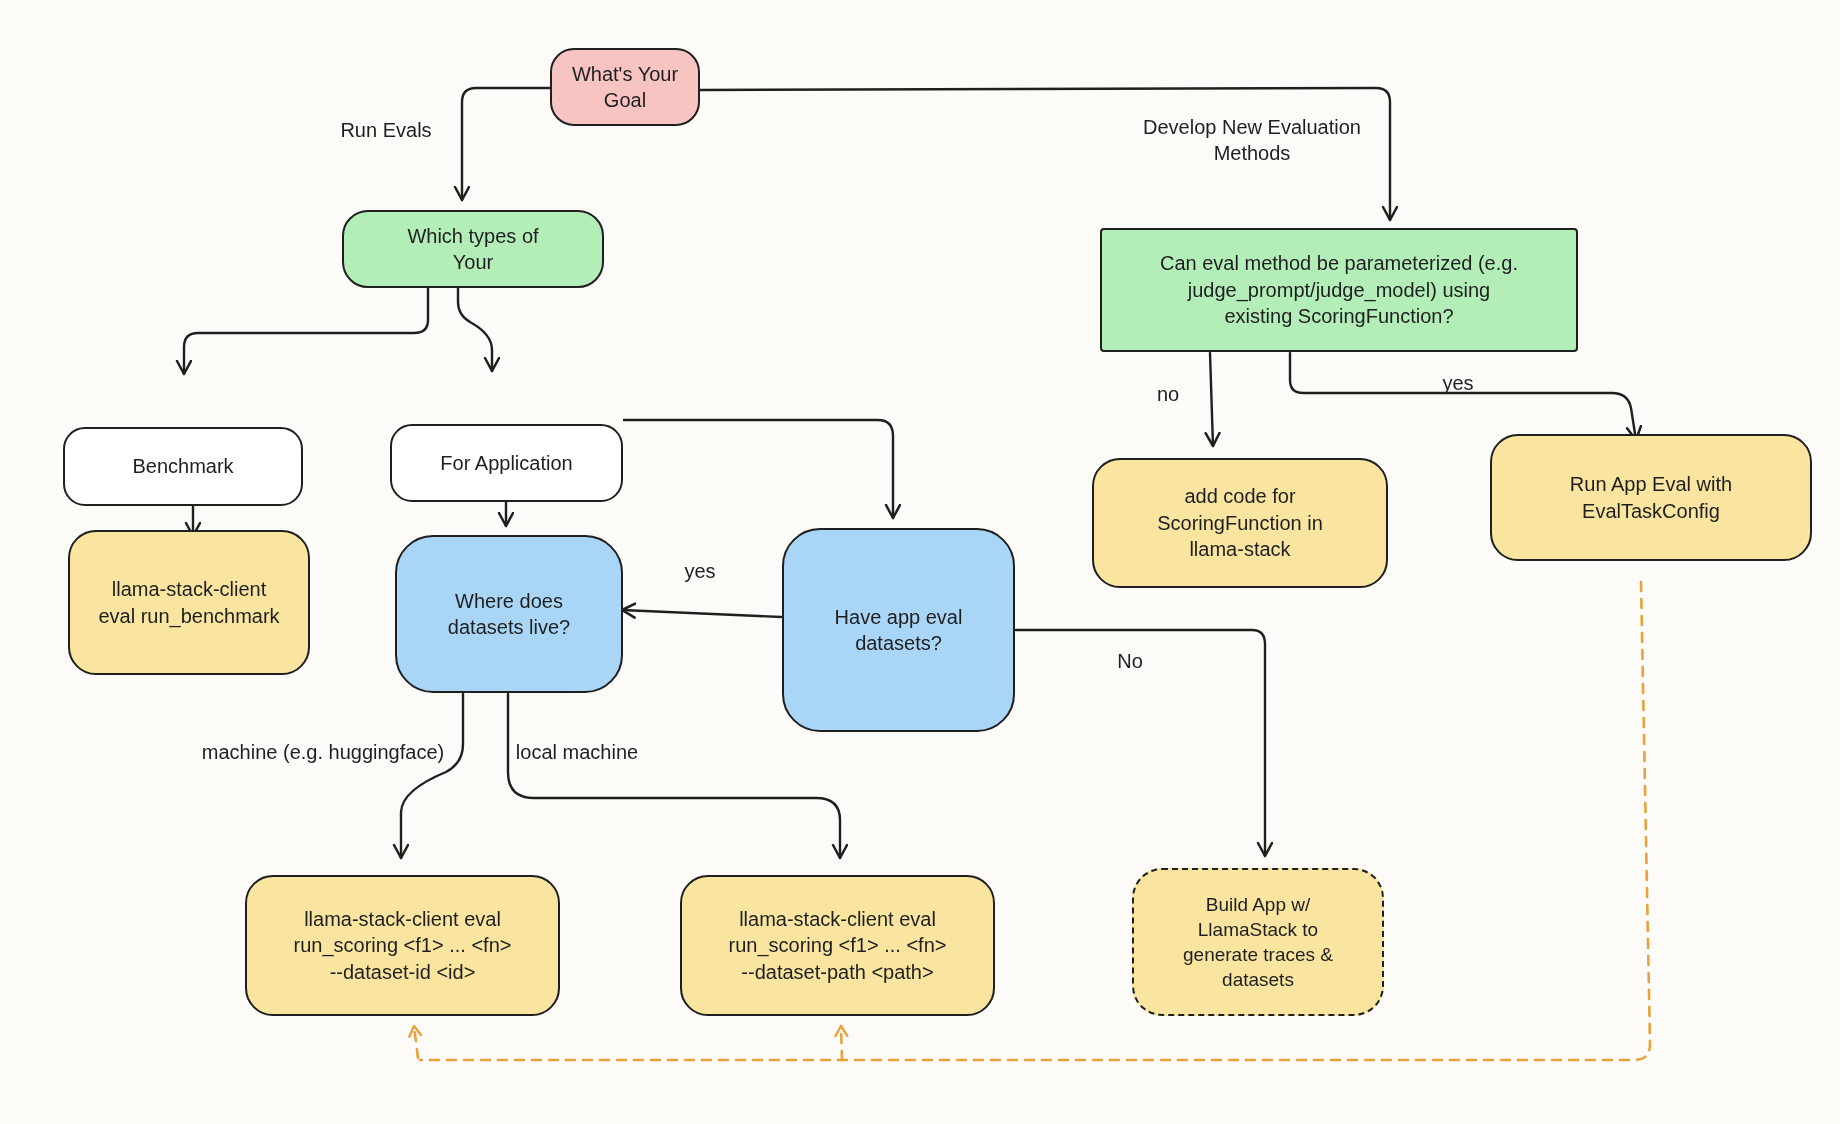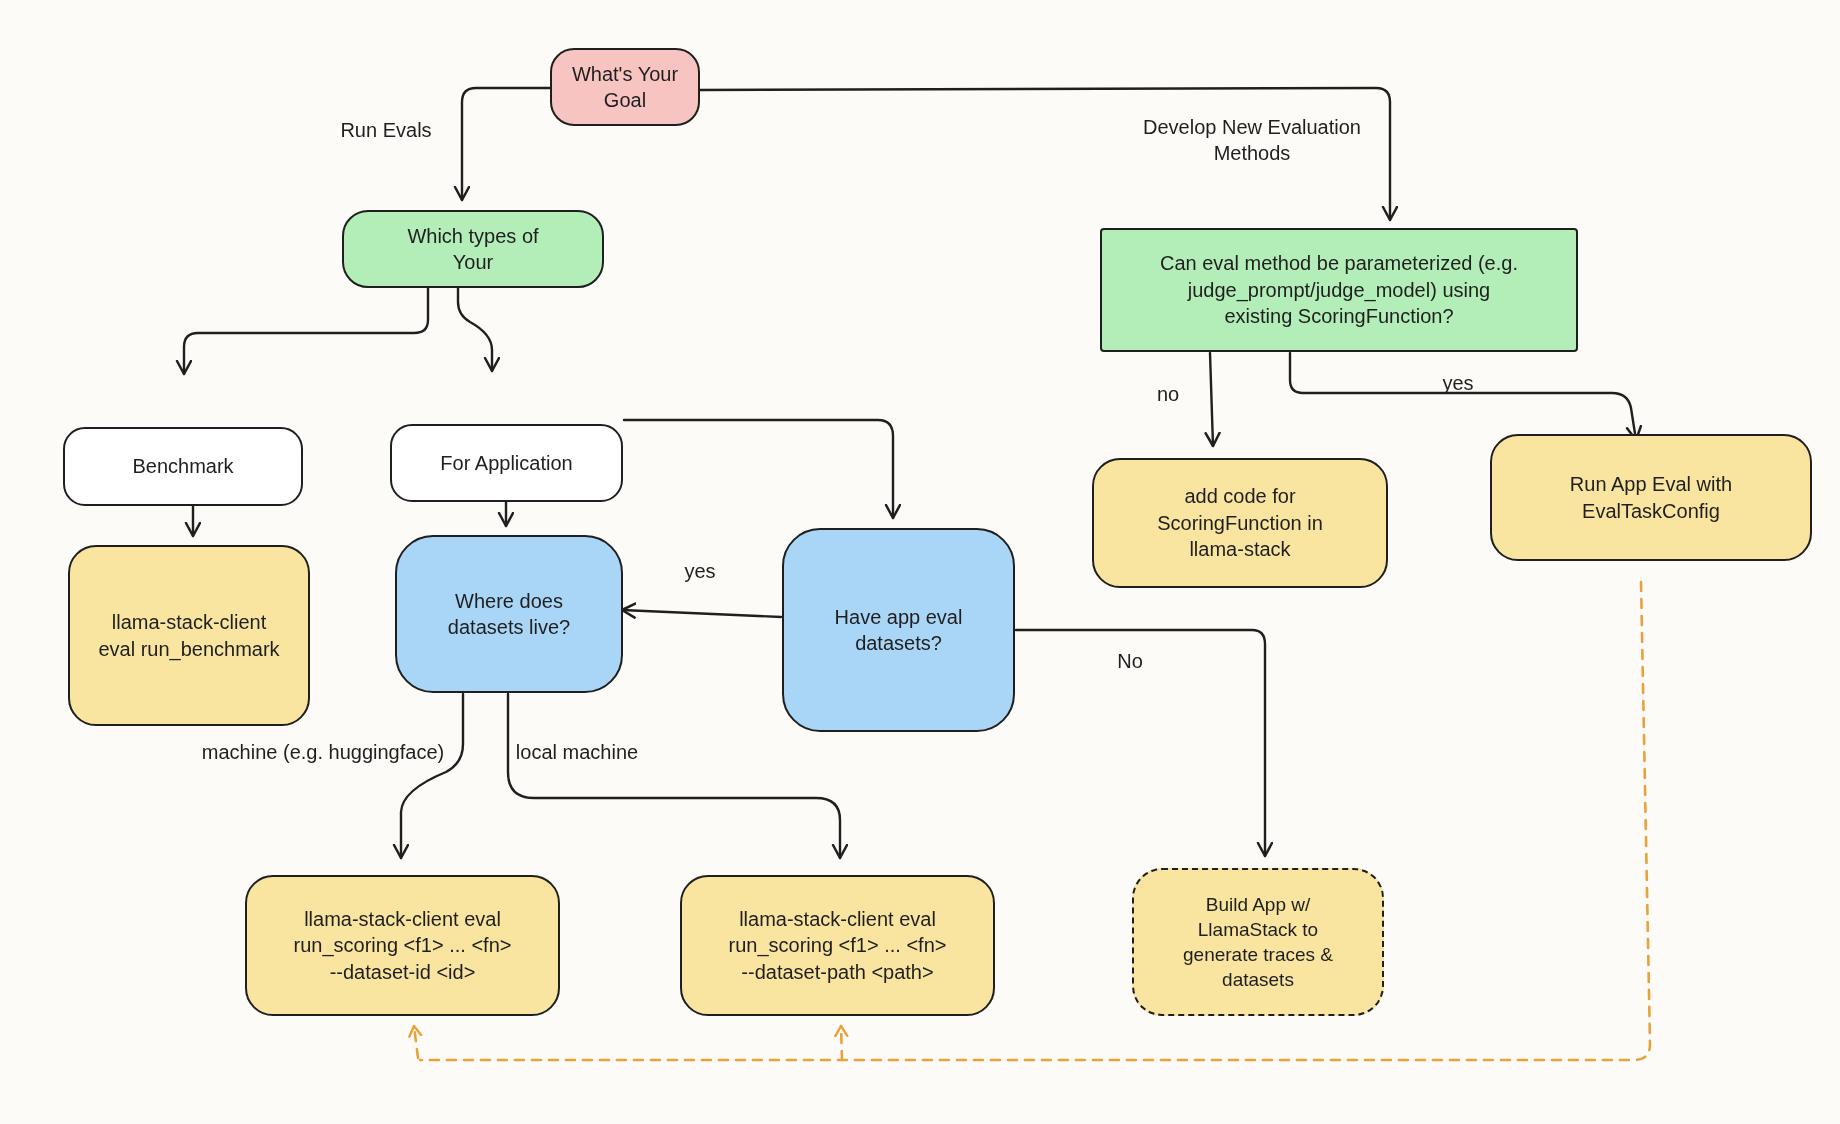--- a/index.html
+++ b/index.html
@@ -69,21 +69,21 @@
 
   <div class="node pink" style="left:550px;top:48px;width:150px;height:78px;border-radius:24px">What's Your
 Goal</div>
   <div class="node green" style="left:342px;top:210px;width:262px;height:78px;border-radius:26px">Which types of
 Your</div>
   <div class="node green" style="left:1100px;top:228px;width:478px;height:124px;border-radius:4px">Can eval method be parameterized (e.g.
 judge_prompt/judge_model) using
 existing ScoringFunction?</div>
   <div class="node white" style="left:63px;top:383px;width:240px;height:79px">Benchmark</div>
   <div class="node white" style="left:390px;top:380px;width:233px;height:78px">For Application</div>
-  <div class="node yellow" style="left:68px;top:545px;width:242px;height:181px">llama-stack-client
+  <div class="node yellow" style="left:68px;top:530px;width:242px;height:145px">llama-stack-client
 eval run_benchmark</div>
   <div class="node blue" style="left:395px;top:535px;width:228px;height:158px">Where does
 datasets live?</div>
   <div class="node blue" style="left:782px;top:528px;width:233px;height:204px">Have app eval
 datasets?</div>
   <div class="node yellow" style="left:1092px;top:458px;width:296px;height:130px">add code for
 ScoringFunction in
 llama-stack</div>
   <div class="node yellow" style="left:1490px;top:434px;width:322px;height:127px">Run App Eval with
 EvalTaskConfig</div>

